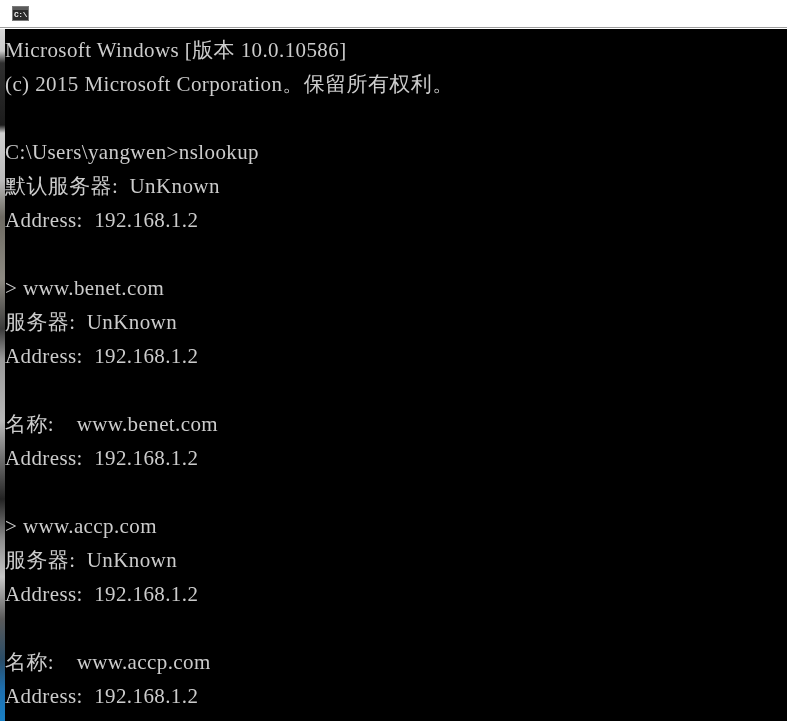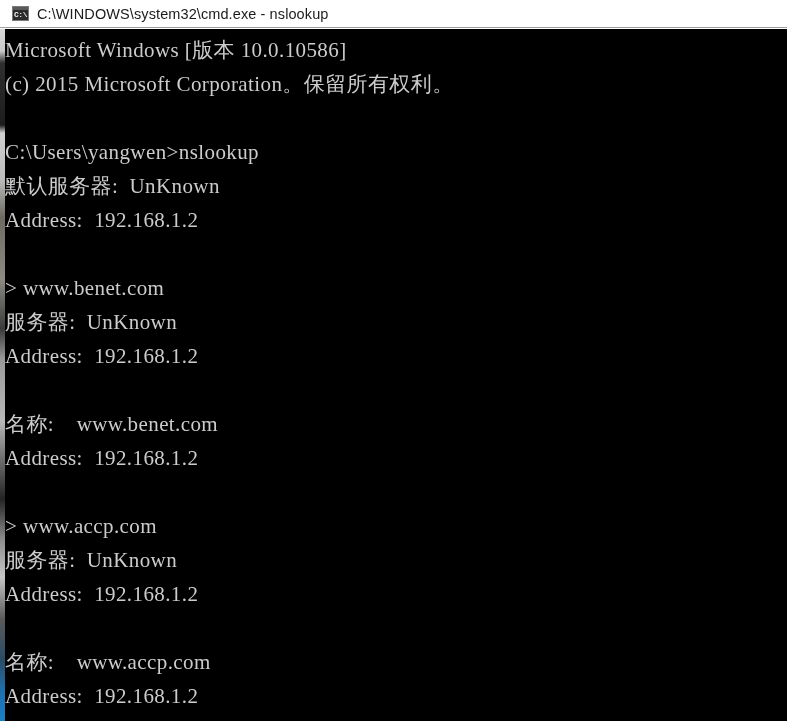--- a/index.html
+++ b/index.html
@@ -132,21 +132,20 @@
 </head>
 <body>
 
 <div id="screen">
 
   <div id="titlebar">
     <div id="cmd-icon">
       <div class="topbar"></div>
       <span class="glyph">C:\</span>
     </div>
-    <span id="title-text">C:\WINDOWS\system32\cmd.exe - nslookup</span>
   </div>
 
   <div id="console">
     <div id="left-sliver"></div>
     <div id="console-text"><div class="line">Microsoft Windows [版本 10.0.10586]</div><div class="line">(c) 2015 Microsoft Corporation。保留所有权利。</div><div class="line blank"></div><div class="line">C:\Users\yangwen&gt;nslookup</div><div class="line">默认服务器:  UnKnown</div><div class="line">Address:  192.168.1.2</div><div class="line blank"></div><div class="line">&gt; www.benet.com</div><div class="line">服务器:  UnKnown</div><div class="line">Address:  192.168.1.2</div><div class="line blank"></div><div class="line">名称:    www.benet.com</div><div class="line">Address:  192.168.1.2</div><div class="line blank"></div><div class="line">&gt; www.accp.com</div><div class="line">服务器:  UnKnown</div><div class="line">Address:  192.168.1.2</div><div class="line blank"></div><div class="line">名称:    www.accp.com</div><div class="line">Address:  192.168.1.2</div><div class="line blank"></div></div>
   </div>
 
 </div>
 
 </body></html>

